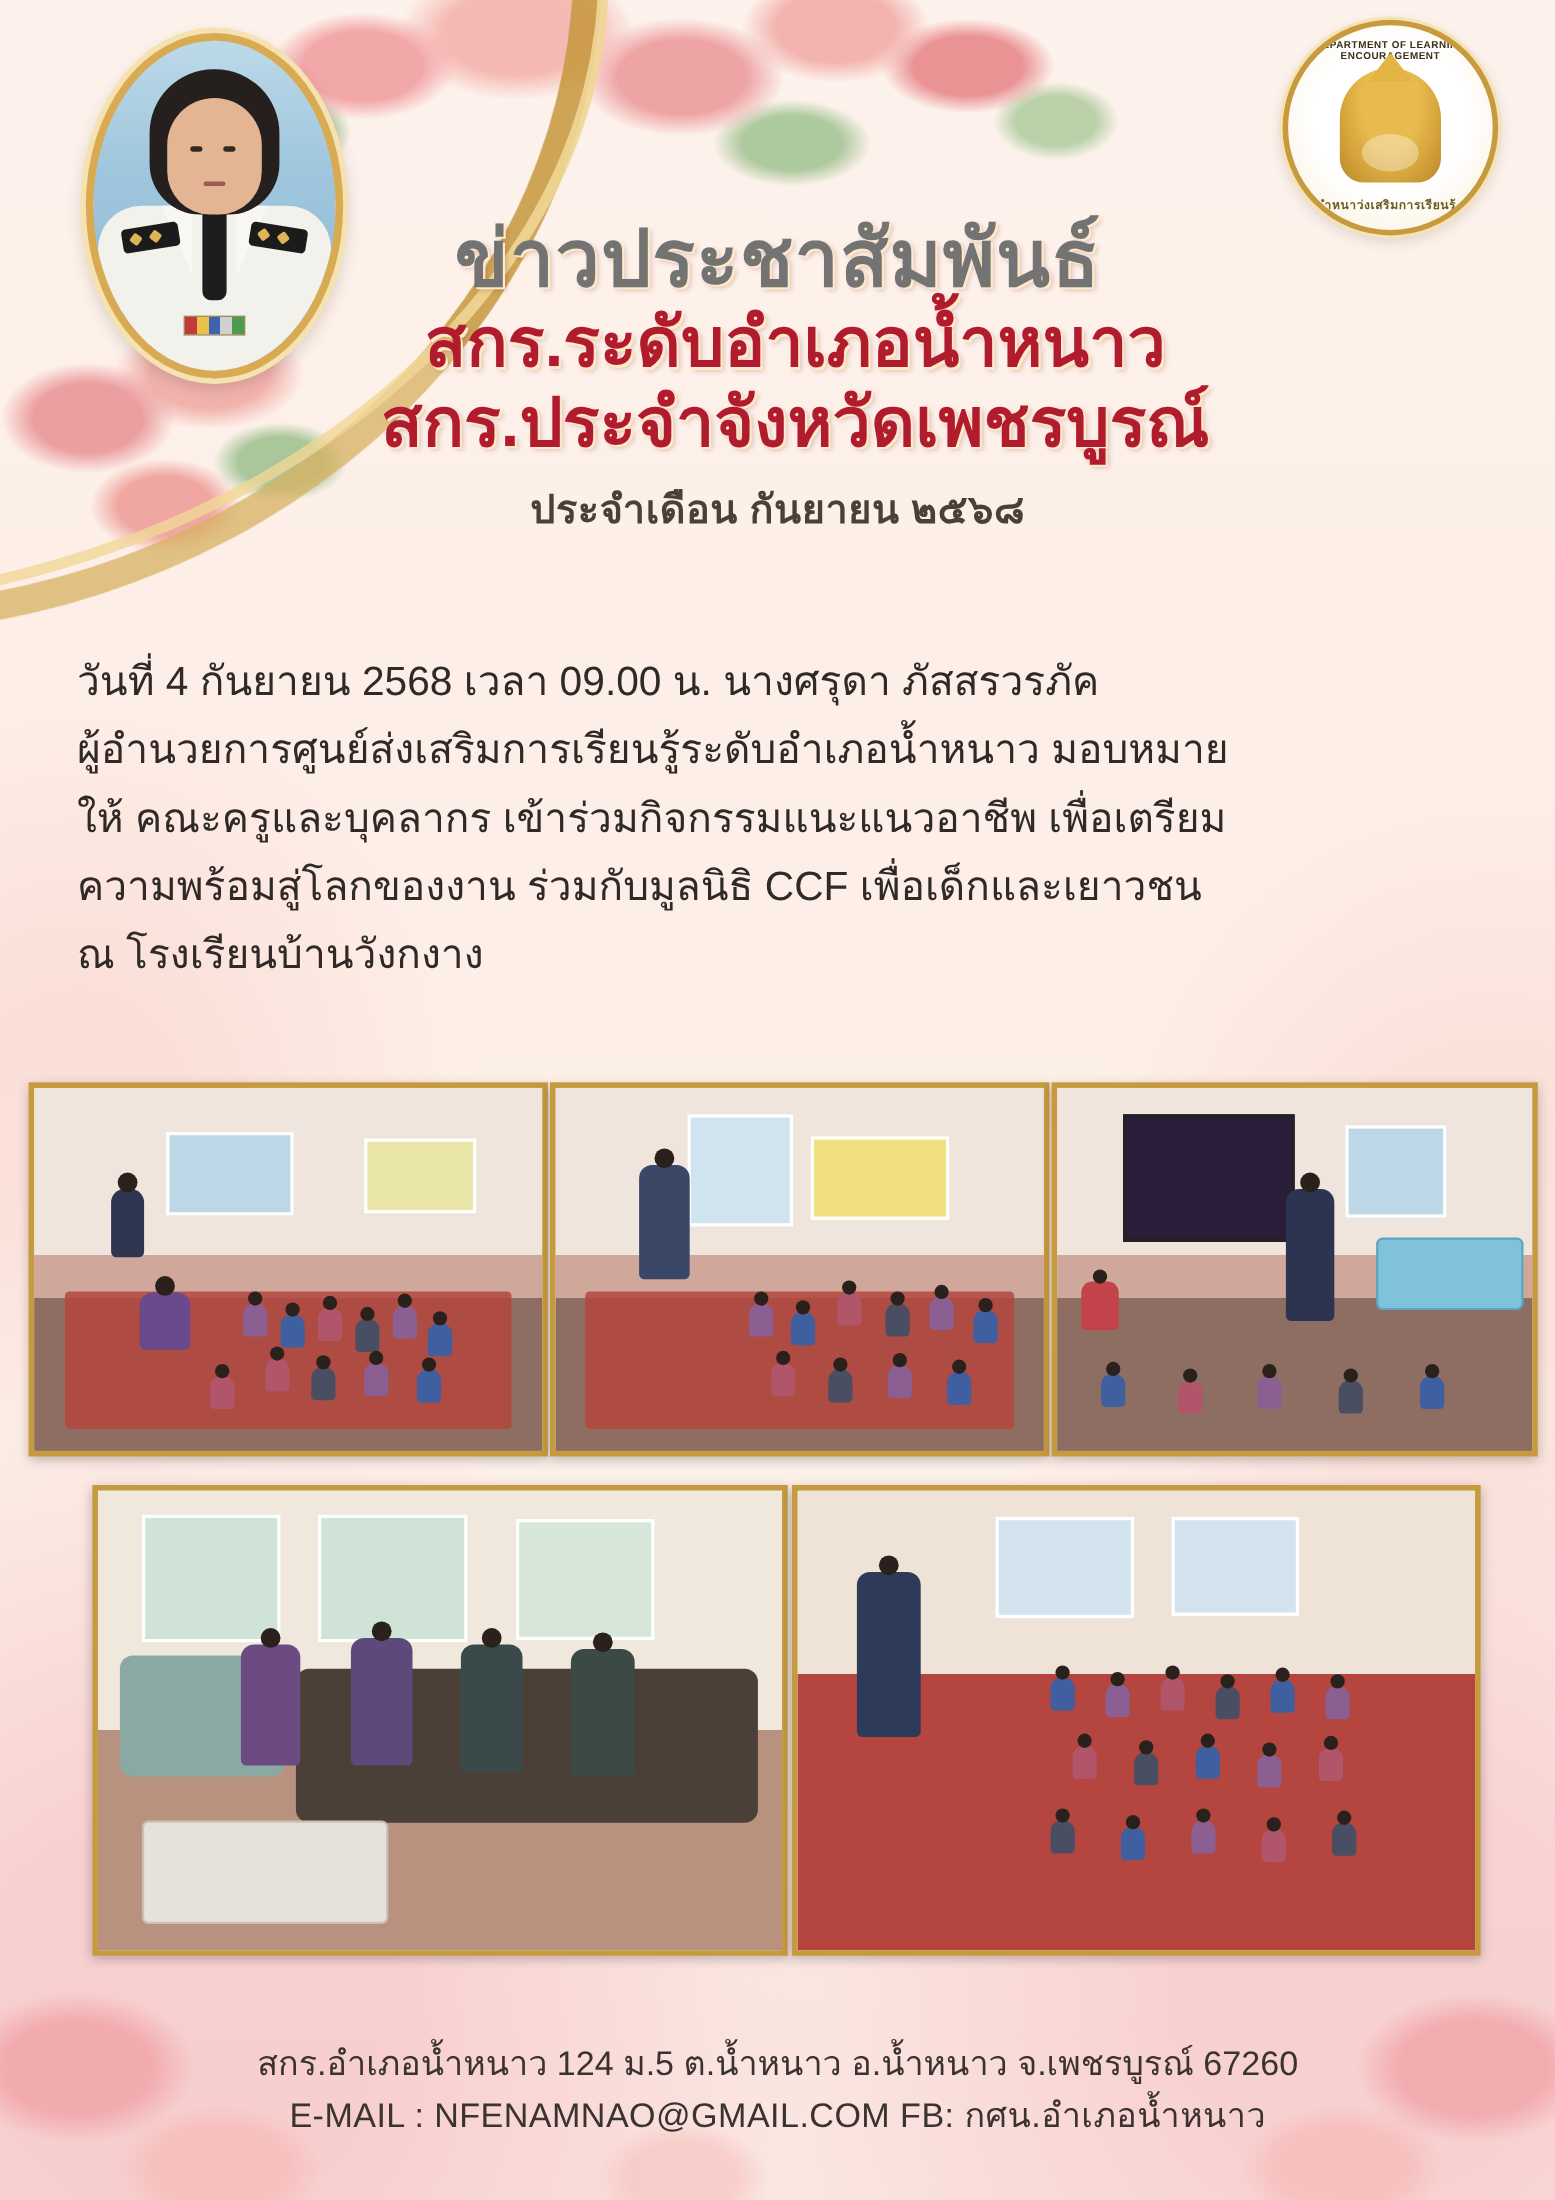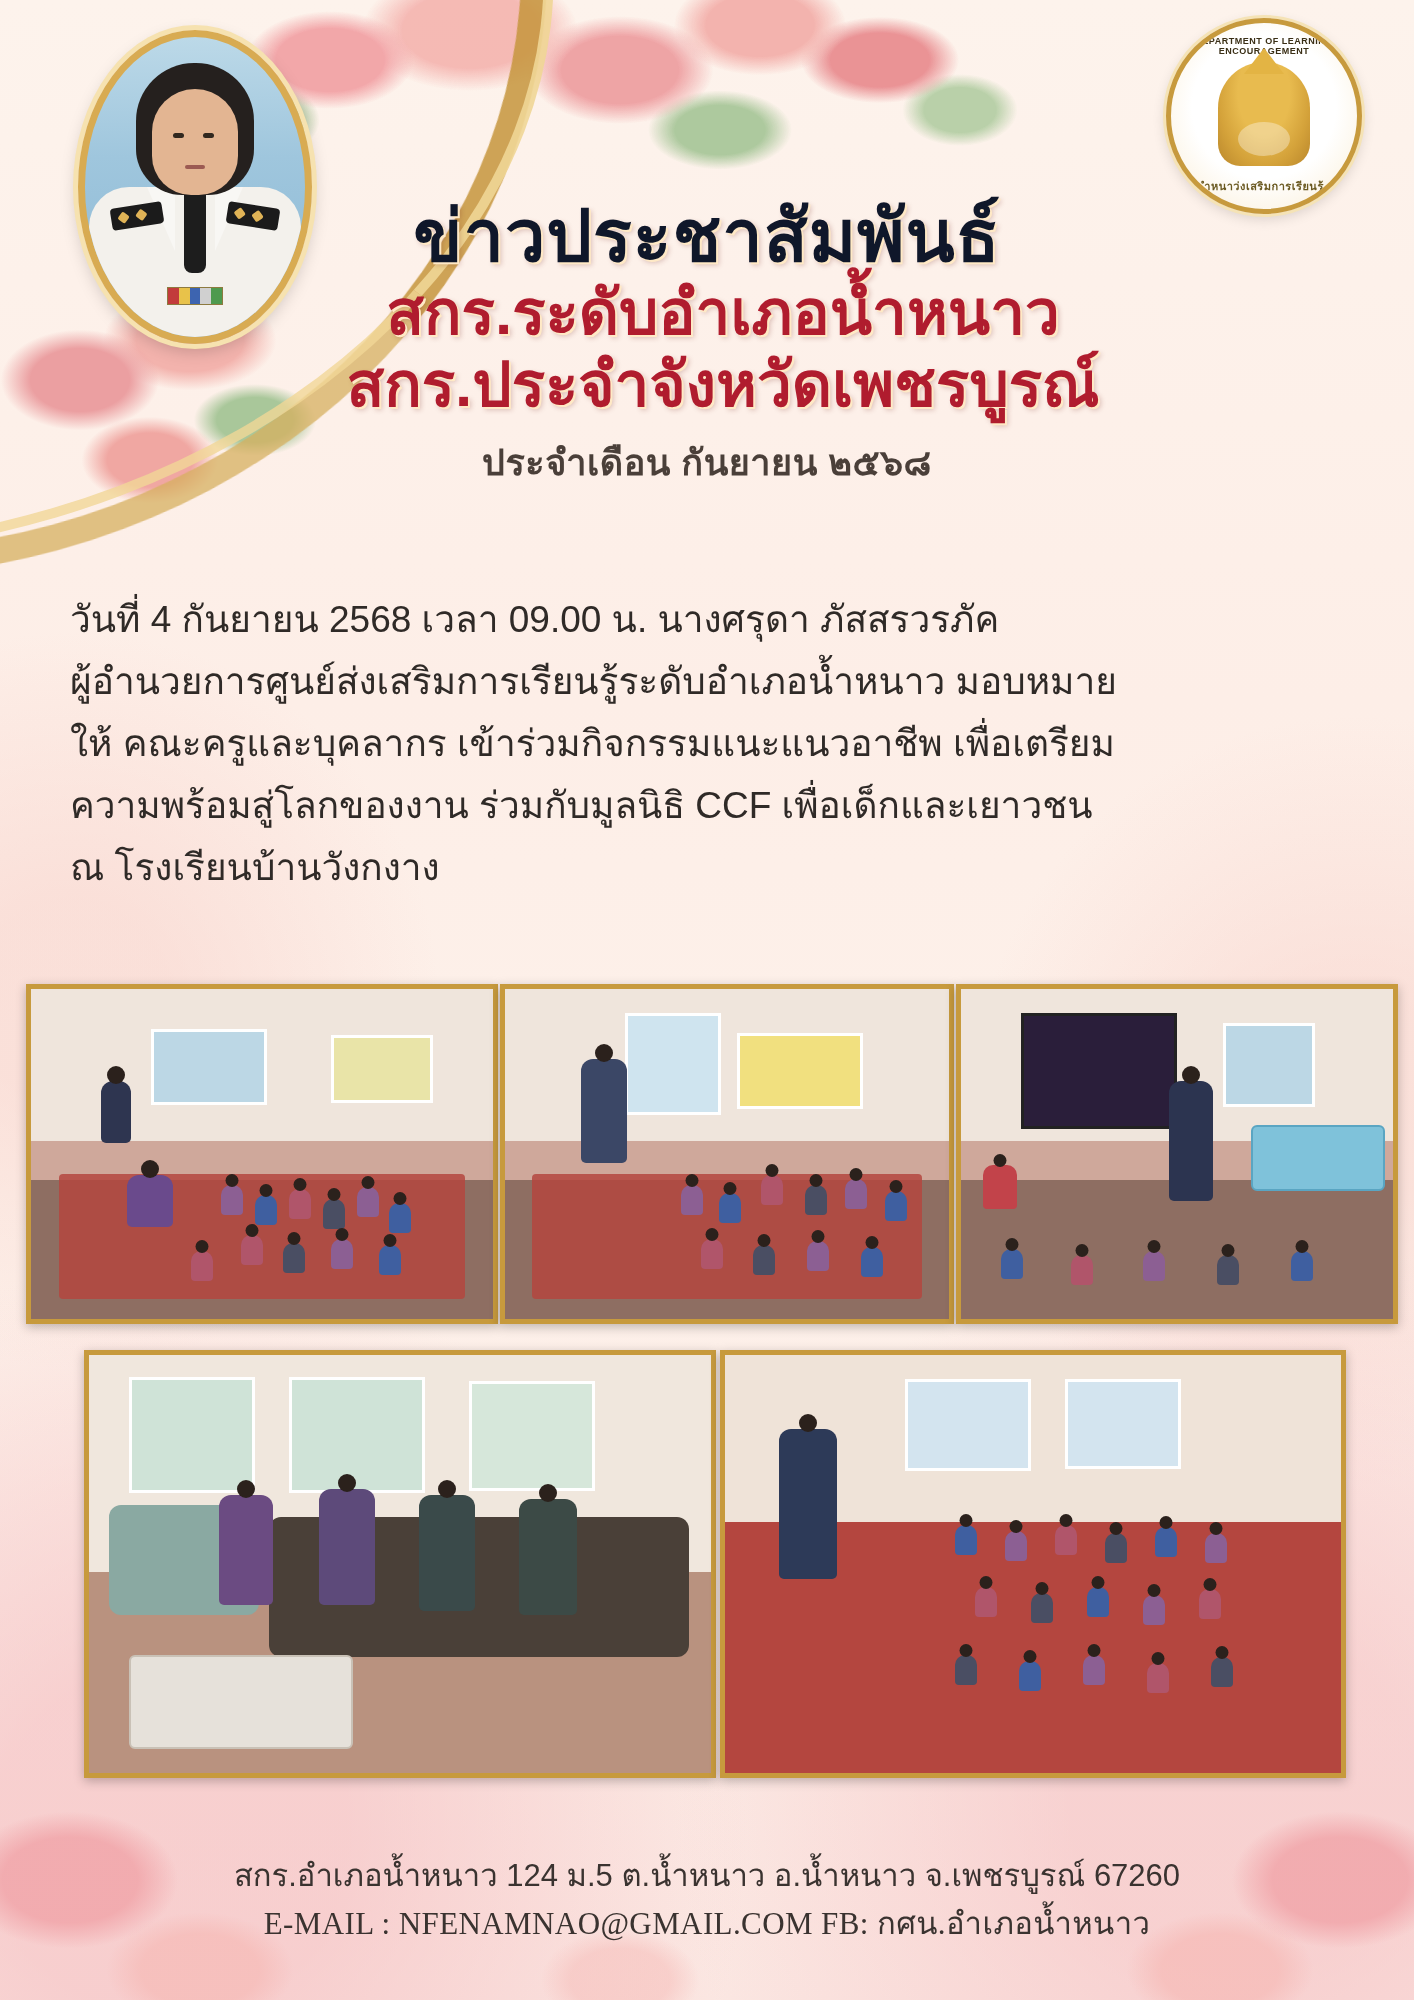--- a/index.html
+++ b/index.html
@@ -136,21 +136,21 @@
   }
   .emblem .glyph:after{
     content:"";position:absolute;left:50%;bottom:10px;transform:translateX(-50%);
     width:52px;height:34px;border-radius:50%;background:rgba(255,255,255,.35);
   }
 
   
   .headings{position:absolute;top:196px;left:0;width:1414px;text-align:center;}
   .h-main{
     font-size:72px;font-weight:bold;line-height:1.12;
-    color:#0f172a;
+    color:#737373;
     text-shadow:2px 2px 0 #ffe9c6, 3px 3px 5px rgba(120,40,30,.25);
     letter-spacing:1px;
   }
   .h-sub1,.h-sub2{
     font-size:62px;font-weight:bold;line-height:1.16;color:#b01c2e;
     text-shadow:2px 2px 0 #ffe9c6, 3px 3px 5px rgba(120,40,30,.25);
     padding-left:32px;
   }
   .h-month{
     margin-top:14px;font-size:36px;color:#4a3f39;font-weight:bold;letter-spacing:.5px;
@@ -181,21 +181,21 @@
   .adult:before{content:"";position:absolute;left:50%;top:-15px;transform:translateX(-50%);width:18px;height:18px;border-radius:50%;background:#2b211c;}
   .screen{position:absolute;background:#2a1e3a;border:3px solid #222;}
   .sofa{position:absolute;background:#8aa9a2;border-radius:12px;}
   .table{position:absolute;background:#e6e1da;border:2px solid #c9c1b6;border-radius:6px;}
 
   
   .footer{
     position:absolute;left:0;bottom:52px;width:1414px;text-align:center;
     font-size:31px;line-height:1.55;color:#3a3330;
   }
-  .footer .line2{letter-spacing:.4px;font-family:Liberation Serif, serif;}
+  .footer .line2{letter-spacing:.4px;}
 </style>
 </head>
 <body>
 
 <div class="poster">
 
   <div class="floral-top"></div>
   <div class="floral-left"></div>
   <div class="floral-bottom"></div>
   <div class="gold-swoosh"></div>

